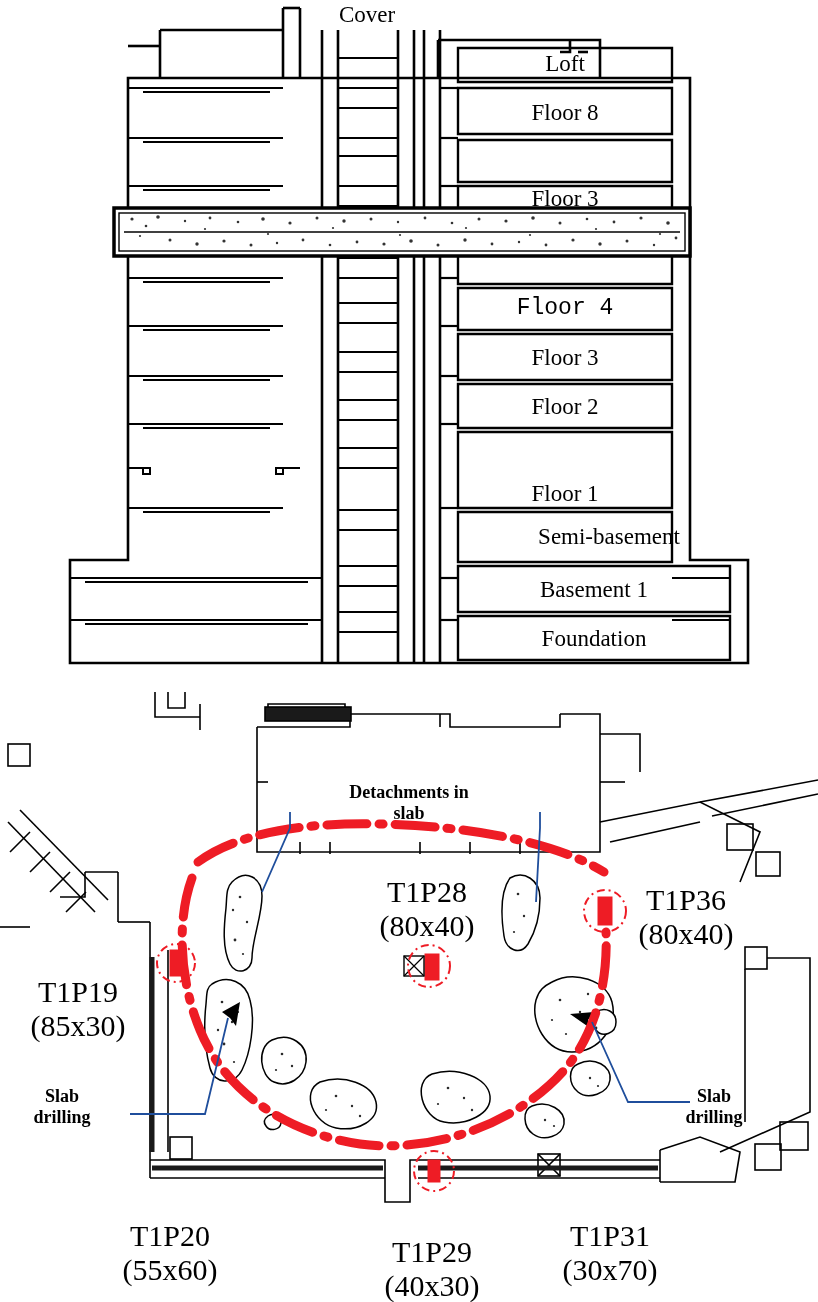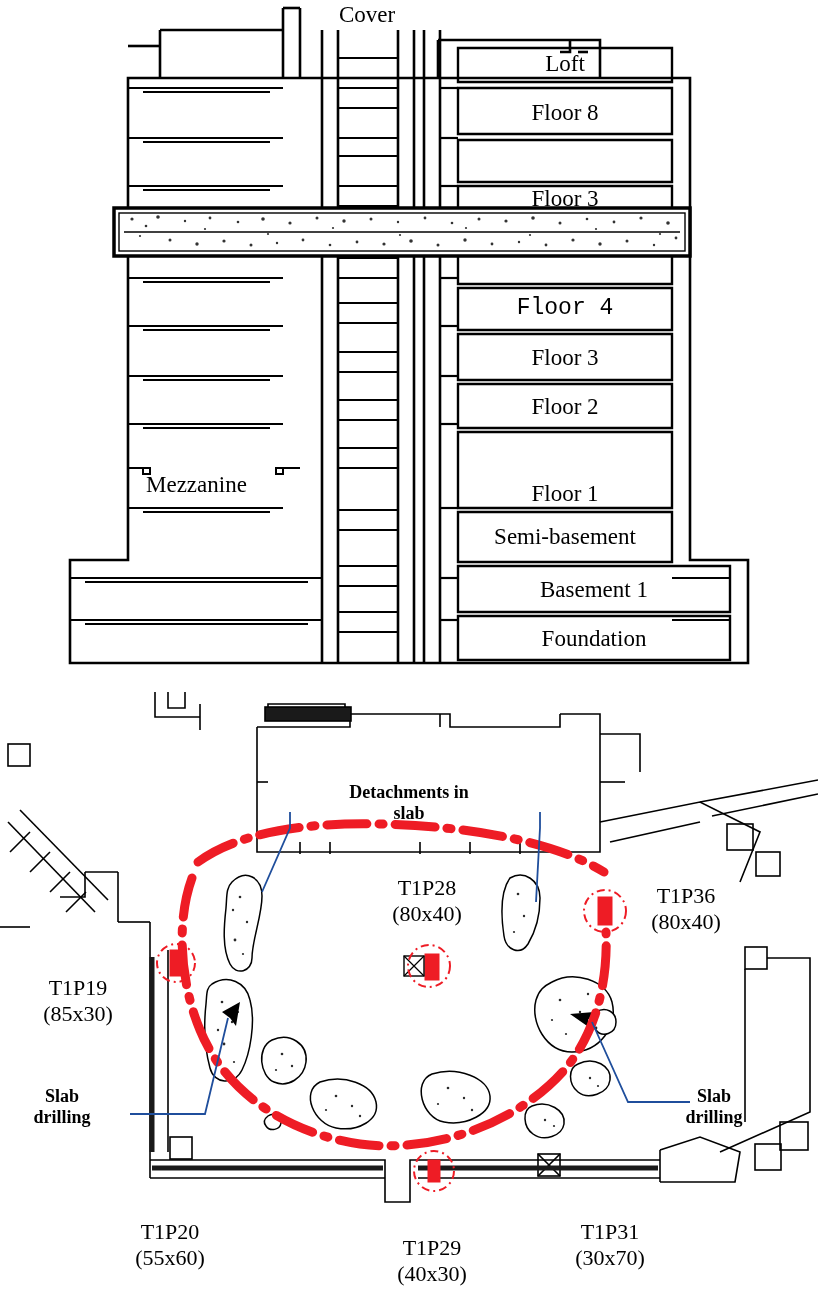--- a/index.html
+++ b/index.html
@@ -33,21 +33,21 @@
   
   .floor-label {
     position: absolute;
     font-size: 23px;
     text-align: center;
     font-family: "Liberation Serif", serif;
   }
 
   .plan-label {
     position: absolute;
-    font-size: 22px;
+    font-size: 30px;
     text-align: center;
     font-family: "Liberation Serif", serif;
   }
   .plan-label.bold {
     font-weight: bold;
     font-size: 18px;
   }
 </style>
 </head>
 <body>
@@ -222,30 +222,29 @@
           <circle cx="466" cy="228" r="1.1"></circle>
         <circle cx="530" cy="235" r="1.1"></circle>
           <circle cx="596" cy="229" r="1.1"></circle>
           <circle cx="660" cy="234" r="1.1"></circle>
       </g>
     </g>
   </svg>
 
   <div class="floor-label" style="left:339px; top:2px; width:140px; text-align:left;">Cover</div>
 
-  <div class="floor-label" style="left:146px; top:472px; width:200px; text-align:left;">Mezzanine</div>
 
   <div class="floor-label" style="left:458px; top:51px; width:214px;">Loft</div>
   <div class="floor-label" style="left:458px; top:100px; width:214px;">Floor 8</div>
   <div class="floor-label" style="left:458px; top:186px; width:214px;">Floor 3</div>
   <div class="floor-label" style="left:458px; top:295px; width:214px;font-family:Liberation Mono, monospace;">Floor 4</div>
   <div class="floor-label" style="left:458px; top:345px; width:214px;">Floor 3</div>
   <div class="floor-label" style="left:458px; top:394px; width:214px;">Floor 2</div>
   <div class="floor-label" style="left:458px; top:456px; width:214px;margin-top:25px;">Floor 1</div>
-  <div class="floor-label" style="left:458px; top:524px; width:214px;">Semi-basement</div>
+  <div class="floor-label" style="left:458px; top:524px; width:214px;padding-left:44px;">Semi-basement</div>
   <div class="floor-label" style="left:458px; top:577px; width:272px;">Basement 1</div>
   <div class="floor-label" style="left:458px; top:626px; width:272px;">Foundation</div>
 
   <svg id="plan-svg" width="818" height="620" viewBox="0 0 818 620" style="top:682px;">
 
     <g fill="none" stroke="#000" stroke-width="1.6">
 
       <path d="M257,45 L257,170 L600,170 L600,32 L560,32"></path>
       <path d="M257,45 L350,45 L350,32 L450,32 L450,45 L560,45 L560,32"></path>
       <path d="M268,32 L268,22 L345,22 L345,32"></path>

